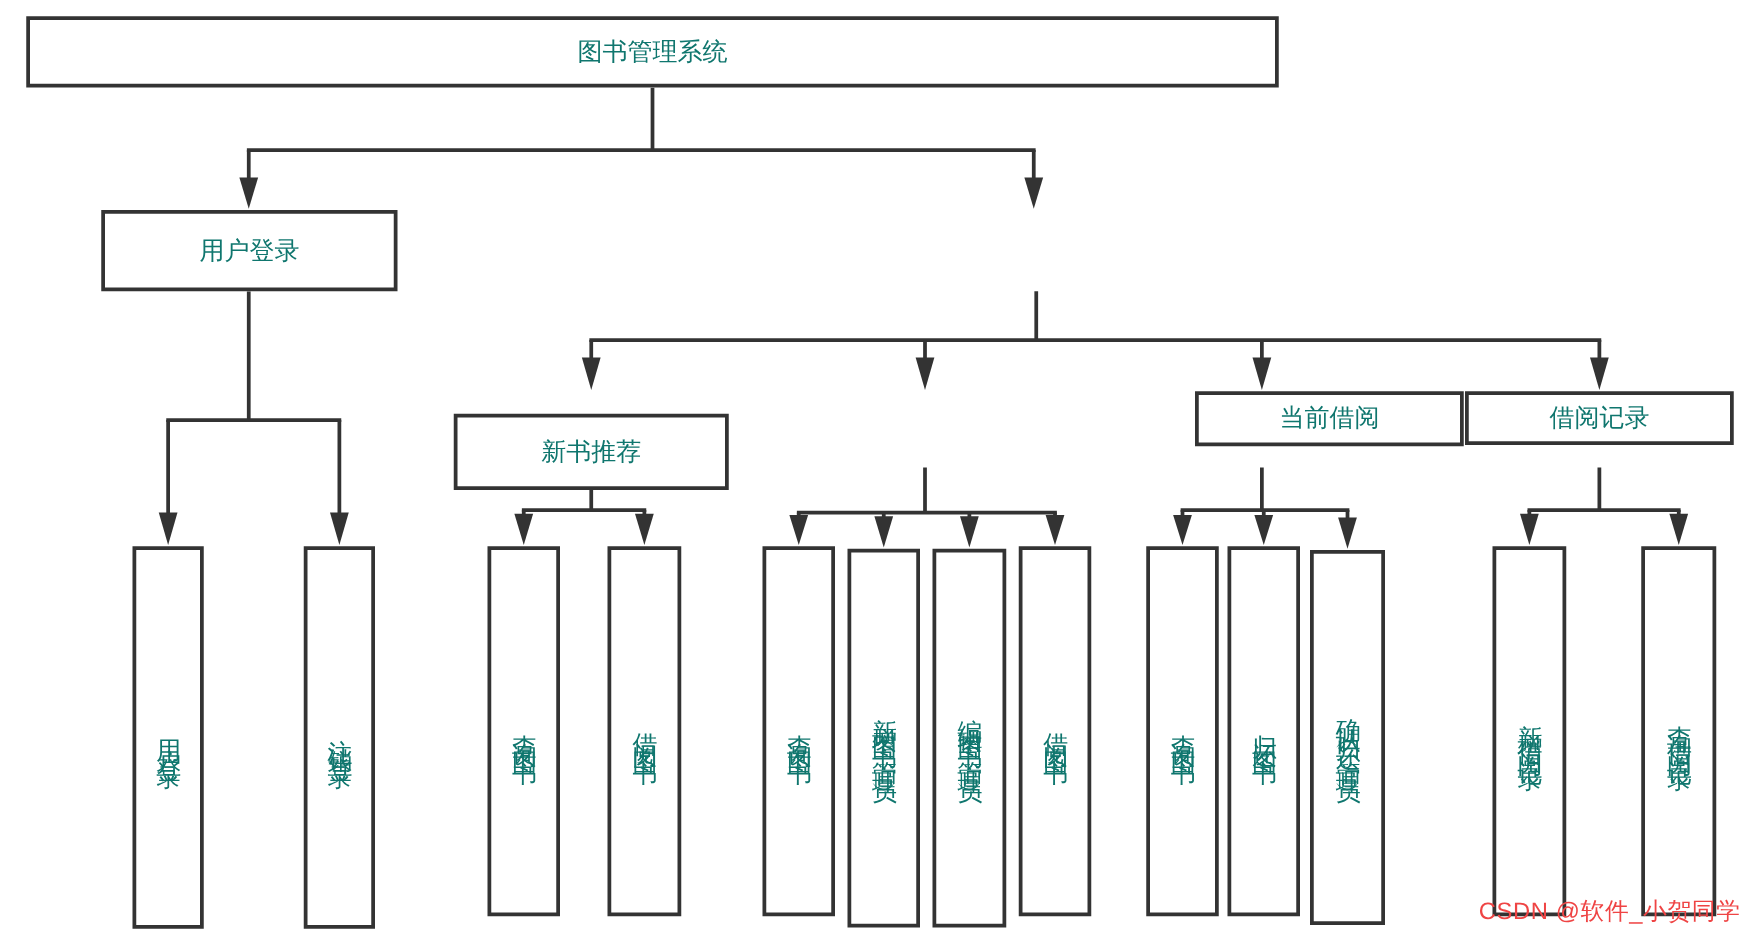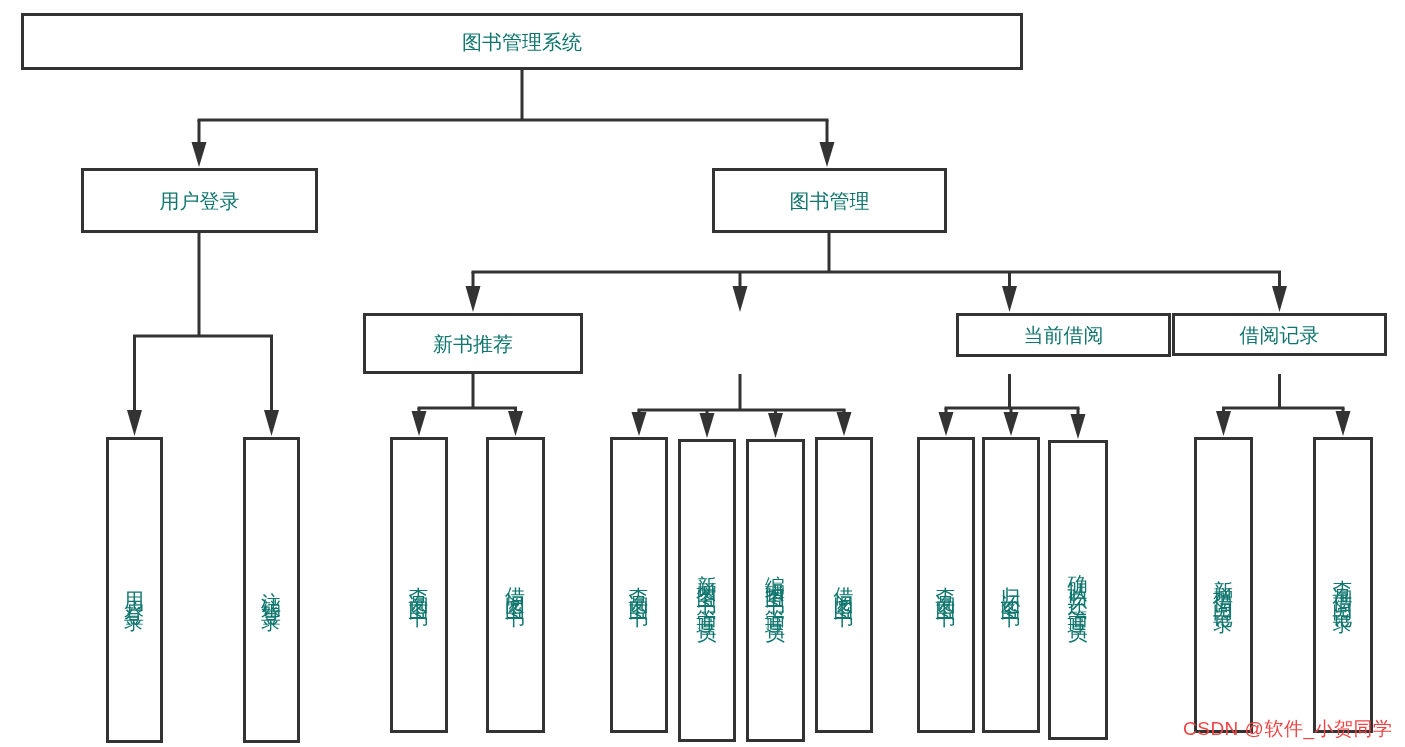--- a/index.html
+++ b/index.html
@@ -95,25 +95,22 @@
     </g>
   </svg>
 
   <div class="box h" style="left:21px;top:13px;width:1002px;height:57px">
     <span>图书管理系统</span>
   </div>
 
   <div class="box h" style="left:81px;top:168px;width:237px;height:65px">
     <span>用户登录</span>
   </div>
-  <div class="box h" style="left:712px;top:168px;width:235px;height:65px">
-    <span>图书管理</span>
-  </div>
 
-  <div class="box h" style="left:363px;top:313px;width:220px;height:61px">
+  <div class="box h" style="left:363px;top:331px;width:220px;height:61px">
     <span>新书推荐</span>
   </div>
   <div class="box h" style="left:956px;top:313px;width:215px;height:44px">
     <span>当前借阅</span>
   </div>
   <div class="box h" style="left:1172px;top:313px;width:215px;height:43px">
     <span>借阅记录</span>
   </div>
 
   <div class="box v" style="left:106px;top:437px;width:57px;height:306px">

